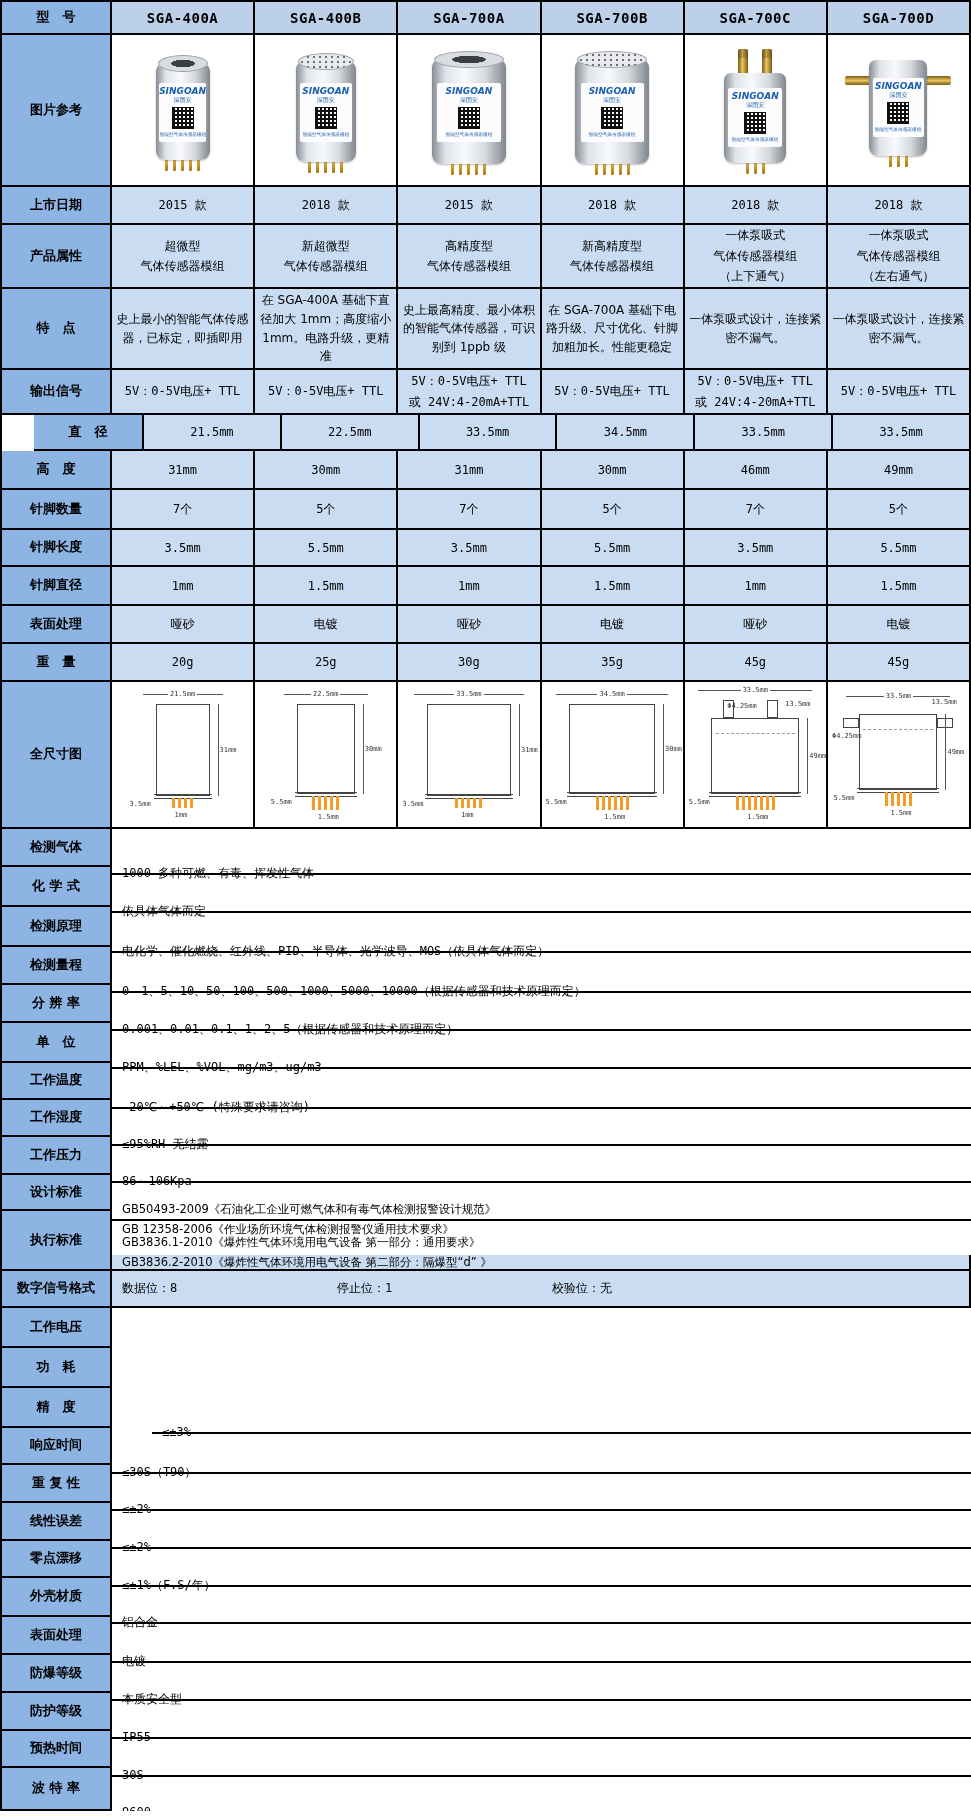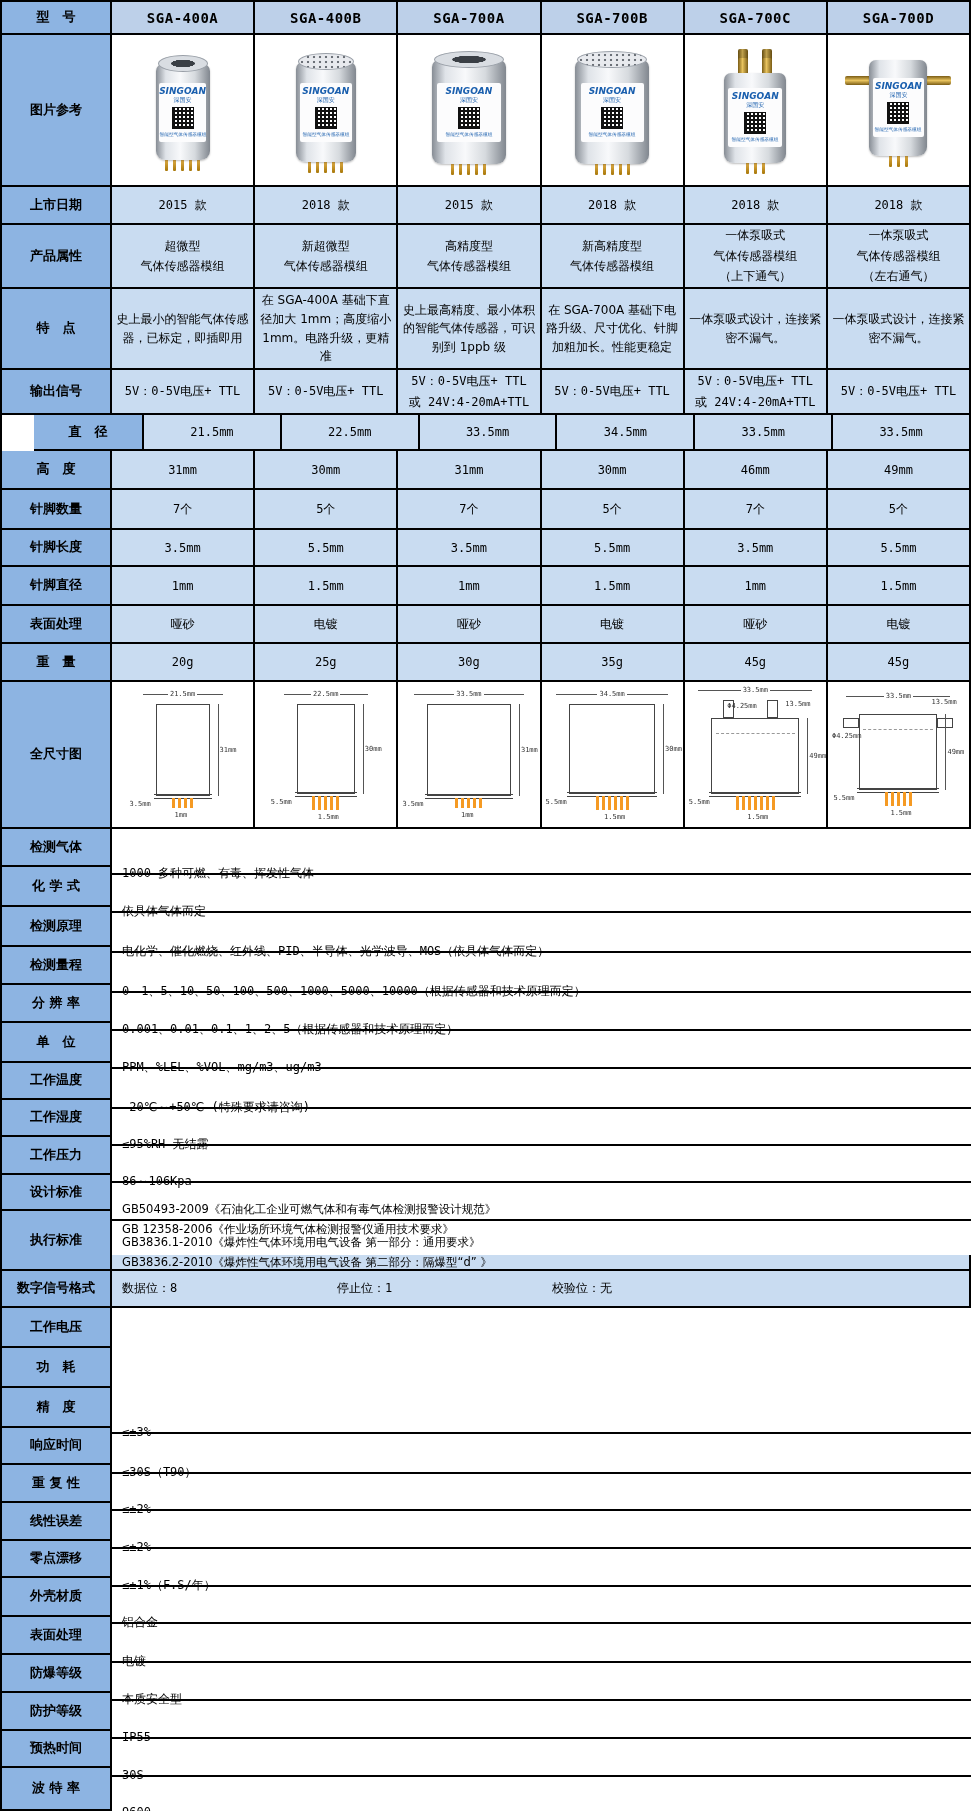--- a/index.html
+++ b/index.html
@@ -520,21 +520,21 @@
         <span class="seg">停止位：1</span>
         <span class="seg">校验位：无</span>
       </div>
     </div>
     <div class="row r-voltage" style="height: 40px;">
       <div class="lcell">工作电压</div>
     </div>
     <div class="row r-power segrow" style="height: 40px;">
       <div class="lcell">功　耗</div>
     </div>
-    <div class="row r-precision" style="height: 40px;">
+    <div class="row r-precision" style="height: 40px; gap: 40px;">
       <div class="lcell">精　度</div>
       <div class="cell fullcell vcell">≤±3%</div>
     </div>
     <div class="row r-response" style="height: 37px;">
       <div class="lcell">响应时间</div>
       <div class="cell fullcell vcell">≤30S（T90）</div>
     </div>
     <div class="row r-repeat" style="height: 38px;">
       <div class="lcell">重 复 性</div>
       <div class="cell fullcell vcell">≤±2%</div>

